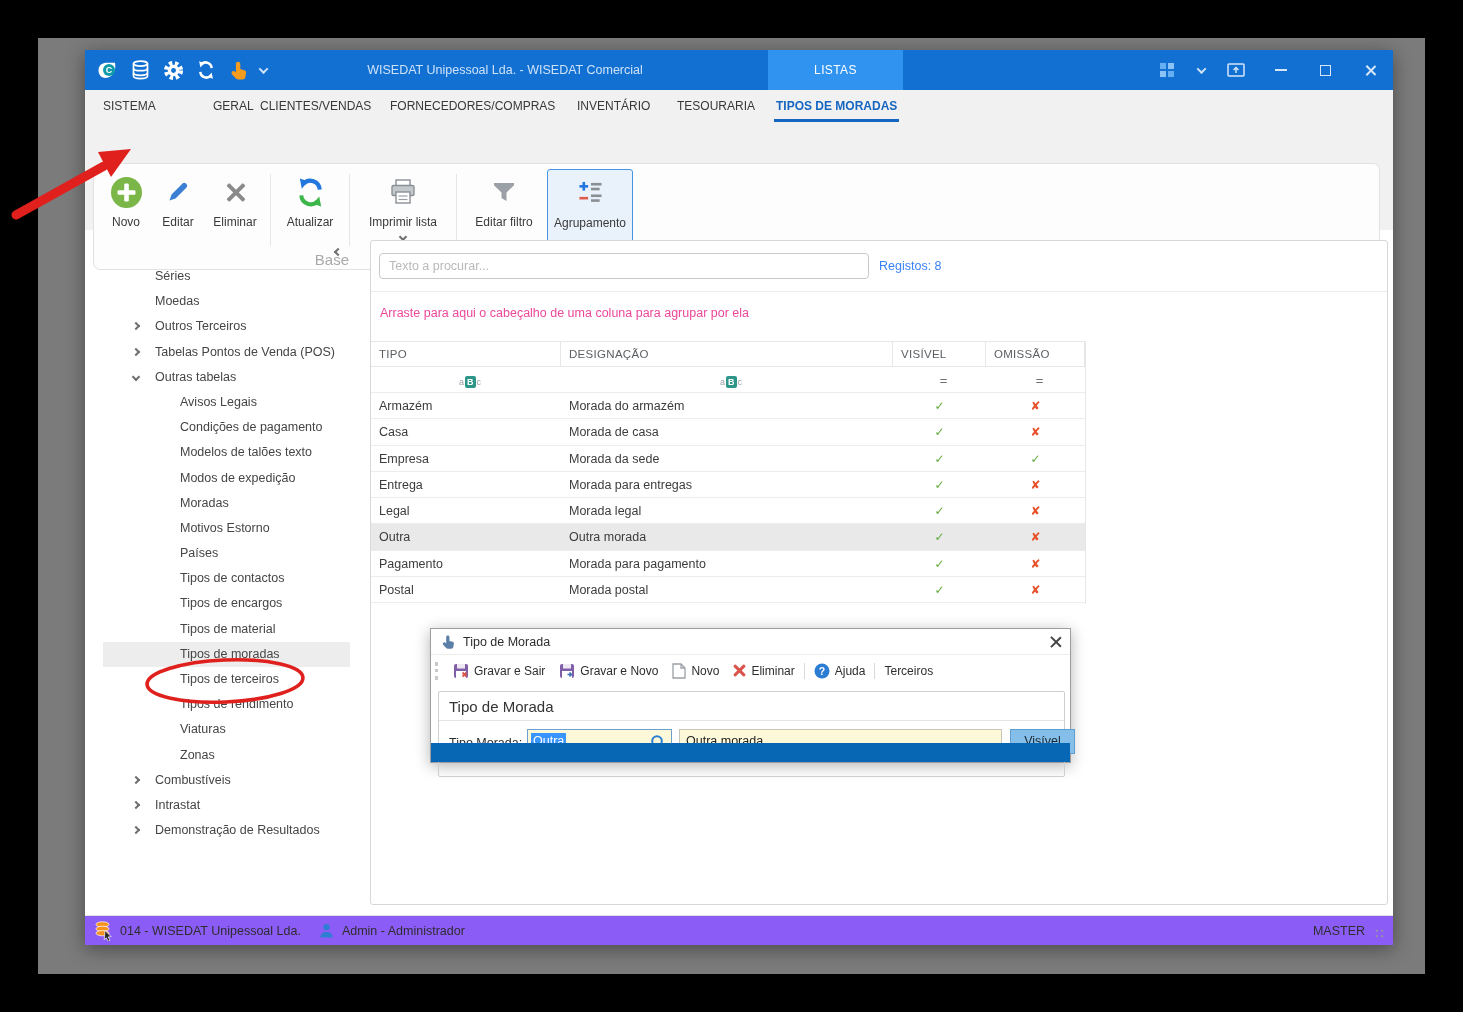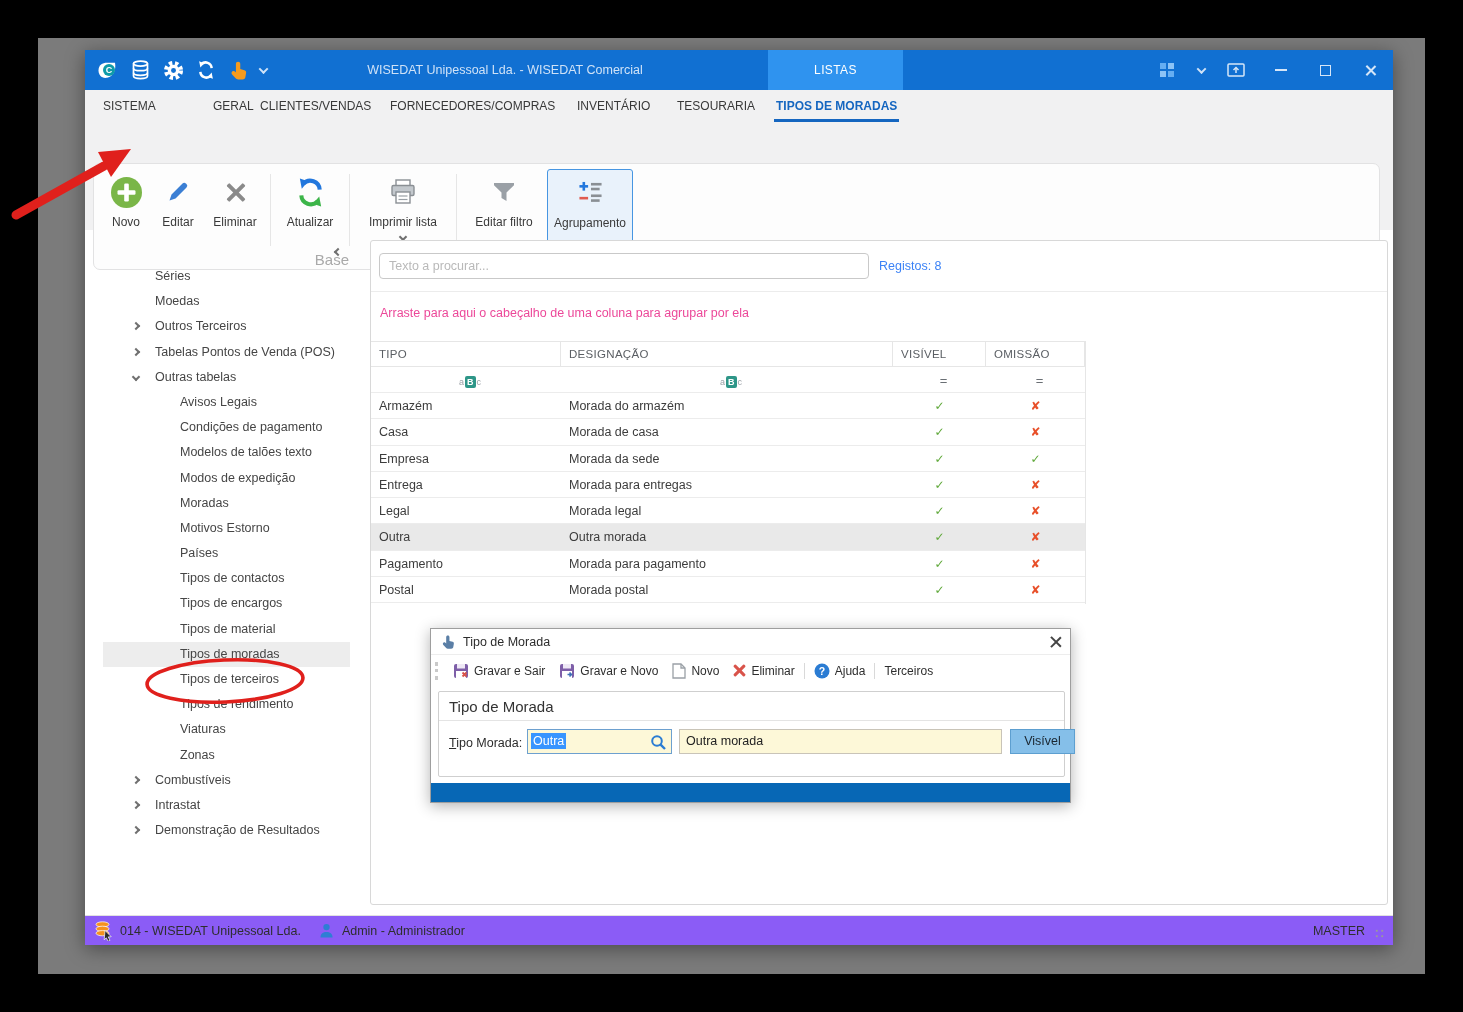--- a/index.html
+++ b/index.html
@@ -74,21 +74,21 @@
   #tbody { position:absolute; left:0; top:152px; width:714px; }
   .trow { position:relative; height:26.3px; border-bottom:1px solid #ececec; }
   .trow.sel { background:#e9e9e9; }
   .tc { position:absolute; top:0; height:26px; line-height:26px; font-size:12.5px; color:#3c3c3c; padding-left:8px; white-space:nowrap; }
   .c1 { left:0; width:190px; } .c2 { left:190px; width:332px; } .c3 { left:522px; width:93px; } .c4 { left:615px; width:99px; }
   .mk { text-align:center; padding-left:0; }
   .mark { font-family:"DejaVu Sans",sans-serif; font-size:12px; font-weight:bold; }
   #tright { position:absolute; left:714px; top:100px; width:1px; height:263px; background:#e6e6e6; }
 
   
-  #dialog { position:absolute; left:345px; top:578px; width:641px; height:175px; background:#fff; border:1px solid #9e9e9e; box-shadow:0 3px 14px rgba(0,0,0,.3); }
+  #dialog { position:absolute; left:345px; top:578px; width:641px; height:135px; background:#fff; border:1px solid #9e9e9e; box-shadow:0 3px 14px rgba(0,0,0,.3); }
   #dlg-title { position:absolute; left:0; top:0; width:100%; height:26px; border-bottom:1px solid #ededed; }
   #dlg-title .t { position:absolute; left:32px; top:0; line-height:26px; font-size:12.5px; color:#2c2c2c; }
   #dlg-close { position:absolute; right:8px; top:6px; width:14px; height:14px; }
   #dlg-close::before,#dlg-close::after { content:""; position:absolute; left:6.5px; top:0; width:1.5px; height:14px; background:#444; }
   #dlg-close::before{ transform:rotate(45deg);} #dlg-close::after{ transform:rotate(-45deg);}
   #dlg-toolbar { position:absolute; left:0; top:26px; width:100%; height:31px; display:flex; align-items:center; padding-left:4px; }
   .drag-dots { width:3px; height:18px; border-left:3px dotted #c9c9c9; margin-right:8px; }
   .dtb { display:flex; align-items:center; gap:5px; padding:0 7px; height:24px; font-size:12px; color:#2e2e2e; white-space:nowrap; }
   .dsep { width:1px; height:16px; background:#d9d9d9; margin:0 2px; }
   .xmark-red { position:relative; width:13px; height:13px; }

